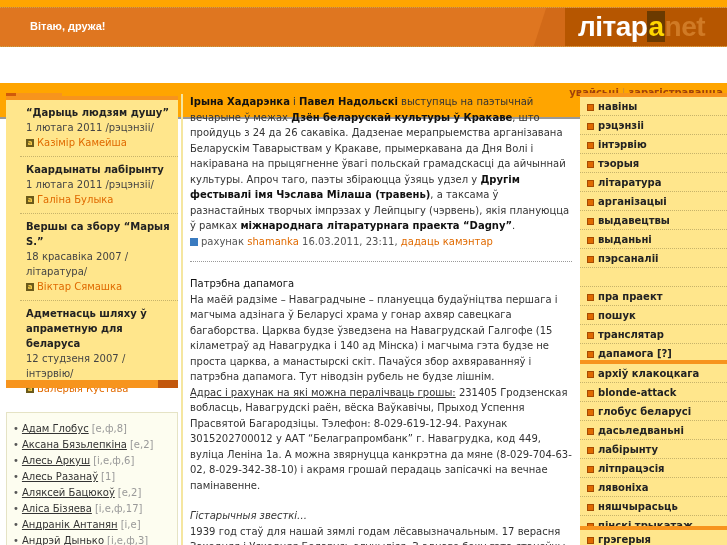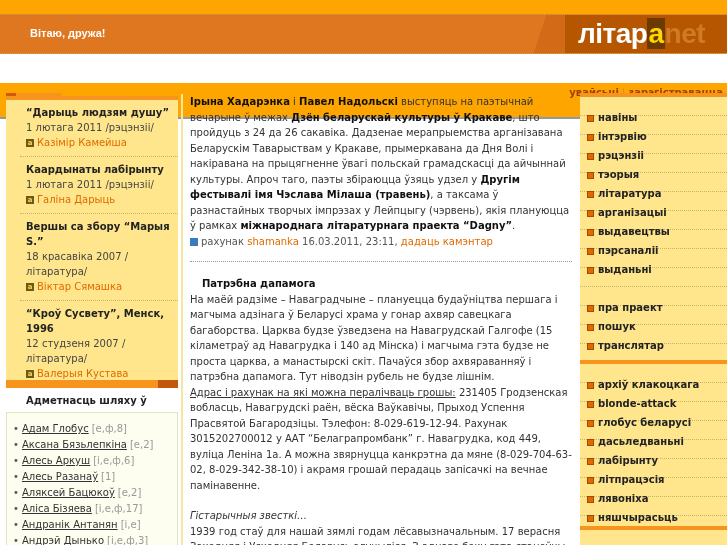--- a/index.html
+++ b/index.html
@@ -2,21 +2,21 @@
 <html><head>
 <meta charset="utf-8">
 <style>
   * { box-sizing: border-box; margin: 0; padding: 0; }
   html, body { width: 727px; height: 545px; overflow: hidden; background: #fff; }
   body { font-family: "DejaVu Sans", sans-serif; font-size: 10px; color: #333; position: relative; }
 
   
   .top-strip { position: absolute; left: 0; top: 0; width: 727px; height: 19px; background: #ffa500; }
   .header-bar {
-    position: absolute; left: 0; top: 14px; width: 727px; height: 40px;
+    position: absolute; left: 0; top: 7px; width: 727px; height: 40px;
     background: #df7620;
     border-top: 1px dotted #c9a34a; border-bottom: 1px dotted #c9a34a;
   }
   .greeting { position: absolute; left: 30px; top: 12px; color: #fff; font-weight: bold; font-size: 11px; font-family: "Liberation Sans", sans-serif; }
   .logo-slant { position: absolute; left: 540px; top: 0; width: 60px; height: 38px; background: #d26a18; transform: skewX(-18deg); }
   .logo-block { position: absolute; left: 565px; top: 0; width: 162px; height: 38px; background: #b65600; }
   .logo { position: absolute; left: 578px; top: 4px; font-family: "Liberation Sans", sans-serif; font-weight: bold; font-size: 28px; letter-spacing: -0.5px; line-height: 30px; }
   .logo .l1 { color: #fff; margin-top: 21px; }
   .logo .l2 { color: #ffd700; background: #6b3a00; padding: 0 1px; }
   .logo .l3 { color: #d07a25; }
@@ -50,29 +50,29 @@
   .author-row a { color: #333; }
   .author-row .tag { color: #999; margin-left: 3px; }
 
   
   .center { position: absolute; left: 190px; top: 94px; width: 382px; font-size: 10px; line-height: 15.5px; color: #333; }
   .center b { color: #111; margin-top: 36px; }
   .center .post-meta { color: #555; }
   .center .post-meta .user, .center .post-meta .comment { color: #e06a00; }
   .center .ico-blue { display: inline-block; width: 8px; height: 8px; background: #3a7bc0; margin-right: 3px; vertical-align: middle; }
   .center .divider { border-top: 1px dotted #999; margin: 12px 0 14px 0; }
-  .center .h { font-weight: bold; color: #111; margin-left: 12px; }
+  .center .h { font-weight: normal; color: #111; }
   .center .u { text-decoration: underline; }
   .center .it { font-style: italic; }
   .center p { margin-bottom: 15px; }
   .left-rule { position: absolute; left: 181px; top: 94px; width: 2px; height: 451px; background: #f5e6a0; }
 
   
   .right-box { position: absolute; left: 580px; width: 147px; background: #ffe68c; border-top: 4px solid #f7941d; }
-  .right-box .nav-item { padding: 11px 0 0 7px; height: 19px; line-height: 19px; border-bottom: 1px dotted #c7b36a; font-size: 10px; font-weight: bold; color: #222; }
+  .right-box .nav-item { padding: 0 0 0 7px; height: 19px; line-height: 19px; border-bottom: 1px dotted #c7b36a; font-size: 10px; font-weight: bold; color: #222; }
   .right-box .nav-item .sq { display: inline-block; width: 7px; height: 7px; background: #e06a00; border: 1px solid #a64a00; margin-right: 4px; vertical-align: middle; }
   .right-box .gap { height: 19px; border-bottom: 1px dotted #c7b36a; }
   .right-bottom { height: 8px; background: #f7941d; }
 </style>
 </head>
 <body>
 
 <div class="top-strip"></div>
 <div class="header-bar">
   <div class="greeting">Вітаю, дружа!</div>
@@ -91,31 +91,26 @@
 <div class="box-tab"></div>
 <div class="left-box">
   <div class="left-item">
     <div class="title">“Дарыць людзям душу”</div>
     <div class="meta">1 лютага 2011 /рэцэнзіі/</div>
     <div><span class="ico-a">a</span><span class="author">Казімір Камейша</span></div>
   </div>
   <div class="left-item">
     <div class="title">Каардынаты лабірынту</div>
     <div class="meta">1 лютага 2011 /рэцэнзіі/</div>
-    <div><span class="ico-a">a</span><span class="author">Галіна Дарыць</span></div>
+    <div><span class="ico-a">a</span><span class="author">Галіна Булыка</span></div>
   </div>
   <div class="left-item">
     <div class="title">Вершы са збору “Марыя S.”</div>
     <div class="meta">18 красавіка 2007 /літаратура/</div>
     <div><span class="ico-a">a</span><span class="author">Віктар Сямашка</span></div>
-  </div>
-  <div class="left-item">
-    <div class="title">“Кроў Сусвету”, Менск, 1996</div>
-    <div class="meta">12 студзеня 2007 /літаратура/</div>
-    <div><span class="ico-a">a</span><span class="author">Валерыя Кустава</span></div>
   </div>
   <div class="left-item">
     <div class="title">Адметнасць шляху ў апраметную для беларуса</div>
     <div class="meta">12 студзеня 2007 /інтэрвію/</div>
     <div><span class="ico-a">a</span><span class="author">Валерыя Кустава</span></div>
   </div>
 </div>
 <div class="box-bottom"></div>
 
 <div class="authors-box">
@@ -144,28 +139,28 @@
     <div class="h">Патрэбна дапамога</div>
     <p style="margin-bottom:0">На маёй радзіме – Наваградчыне – плануецца будаўніцтва першага і магчыма адзінага ў Беларусі храма у гонар ахвяр савецкага багаборства. Царква будзе ўзведзена на Навагрудскай Галгофе (15 кіламетраў ад Навагрудка і 140 ад Мінска) і магчыма гэта будзе не проста царква, а манастырскі скіт. Пачаўся збор ахвяраванняў і патрэбна дапамога. Тут ніводзін рубель не будзе лішнім.</p>
     <p><span class="u">Адрас і рахунак на які можна пералічваць грошы:</span><span> 231405 Гродзенская вобласць, Навагрудскі раён, вёска Ваўкавічы, Прыход Успення Прасвятой Багародзіцы. Тэлефон: 8-029-619-12-94. Рахунак 3015202700012 у ААТ “Белаграпромбанк” г. Навагрудка, код 449, вуліца Леніна 1а. А можна звярнуцца канкрэтна да мяне (8-029-704-63-02, 8-029-342-38-10) і акрамя грошай перадаць запісачкі на вечнае памінавенне.</span></p>
     <div class="it">Гістарычныя звесткі…</div>
     <p>1939 год стаў для нашай зямлі годам лёсавызначальным. 17 верасня Заходняя і Усходняя Беларусь злучыліся. З аднаго боку гэта станоўчы факт, а з другога… на нашыя землі пасля доўгага перапынку прыйшло савецкае багаборства. Людзей ссылалі ў Сібір, кідалі ў турмы, забівалі. І першымі ахвярамі сталі праваслаўныя бацюшкі. Да пачатку Другой сусветнай вайны на былой польскай тэрыторыі былі арыштаваны 53 святара, 37 з іх зніклі без вестак,</p>
   </div>
 </div>
 
 <div class="right-box" style="top:93px;">
   <div class="nav-item"><span class="sq"></span><span>навіны</span></div>
+  <div class="nav-item"><span class="sq"></span><span>рэцэнзіі</span></div>
   <div class="nav-item"><span class="sq"></span><span>інтэрвію</span></div>
-  <div class="nav-item"><span class="sq"></span><span>рэцэнзіі</span></div>
   <div class="nav-item"><span class="sq"></span><span>тэорыя</span></div>
   <div class="nav-item"><span class="sq"></span><span>літаратура</span></div>
   <div class="nav-item"><span class="sq"></span><span>арганізацыі</span></div>
   <div class="nav-item"><span class="sq"></span><span>выдавецтвы</span></div>
+  <div class="nav-item"><span class="sq"></span><span>выданьні</span></div>
   <div class="nav-item"><span class="sq"></span><span>пэрсаналіі</span></div>
-  <div class="nav-item"><span class="sq"></span><span>выданьні</span></div>
   <div class="gap"></div>
   <div class="nav-item"><span class="sq"></span><span>пра праект</span></div>
   <div class="nav-item"><span class="sq"></span><span>пошук</span></div>
   <div class="nav-item"><span class="sq"></span><span>транслятар</span></div>
   <div class="nav-item" style="border-bottom:none"><span class="sq"></span><span>дапамога [?]</span></div>
   <div class="right-bottom"></div>
 </div>
 
 <div class="right-box" style="top:360px;">
   <div class="nav-item"><span class="sq"></span><span>архіў клакоцкага</span></div>

